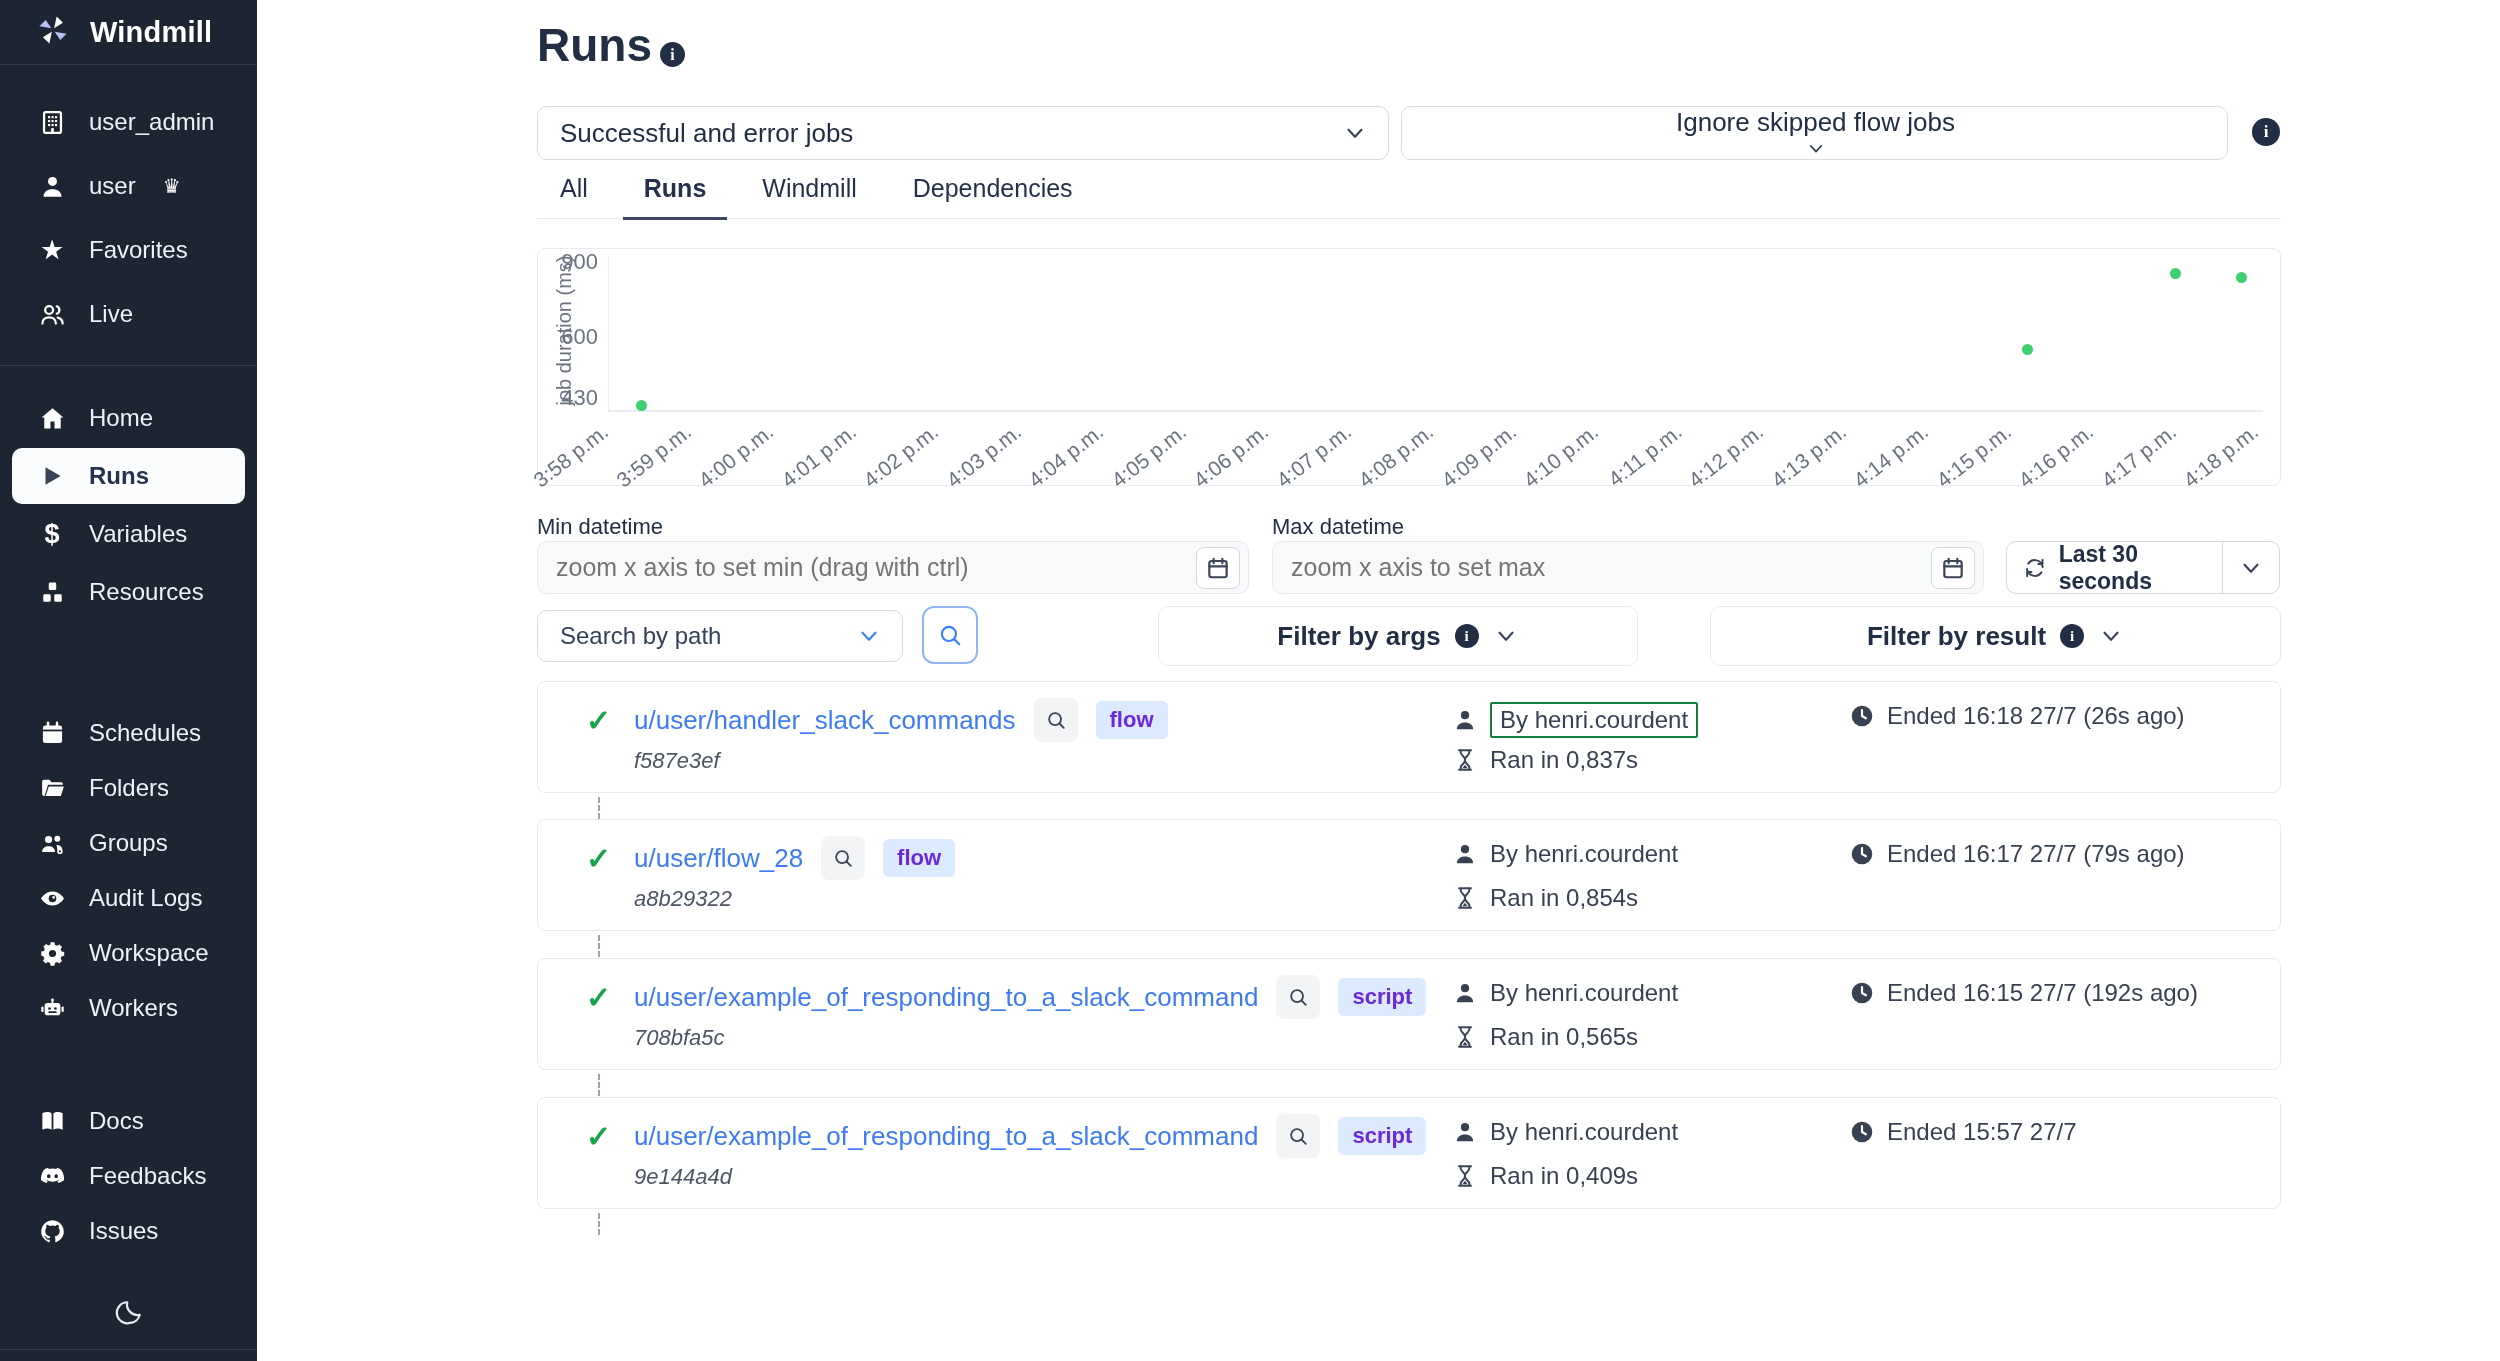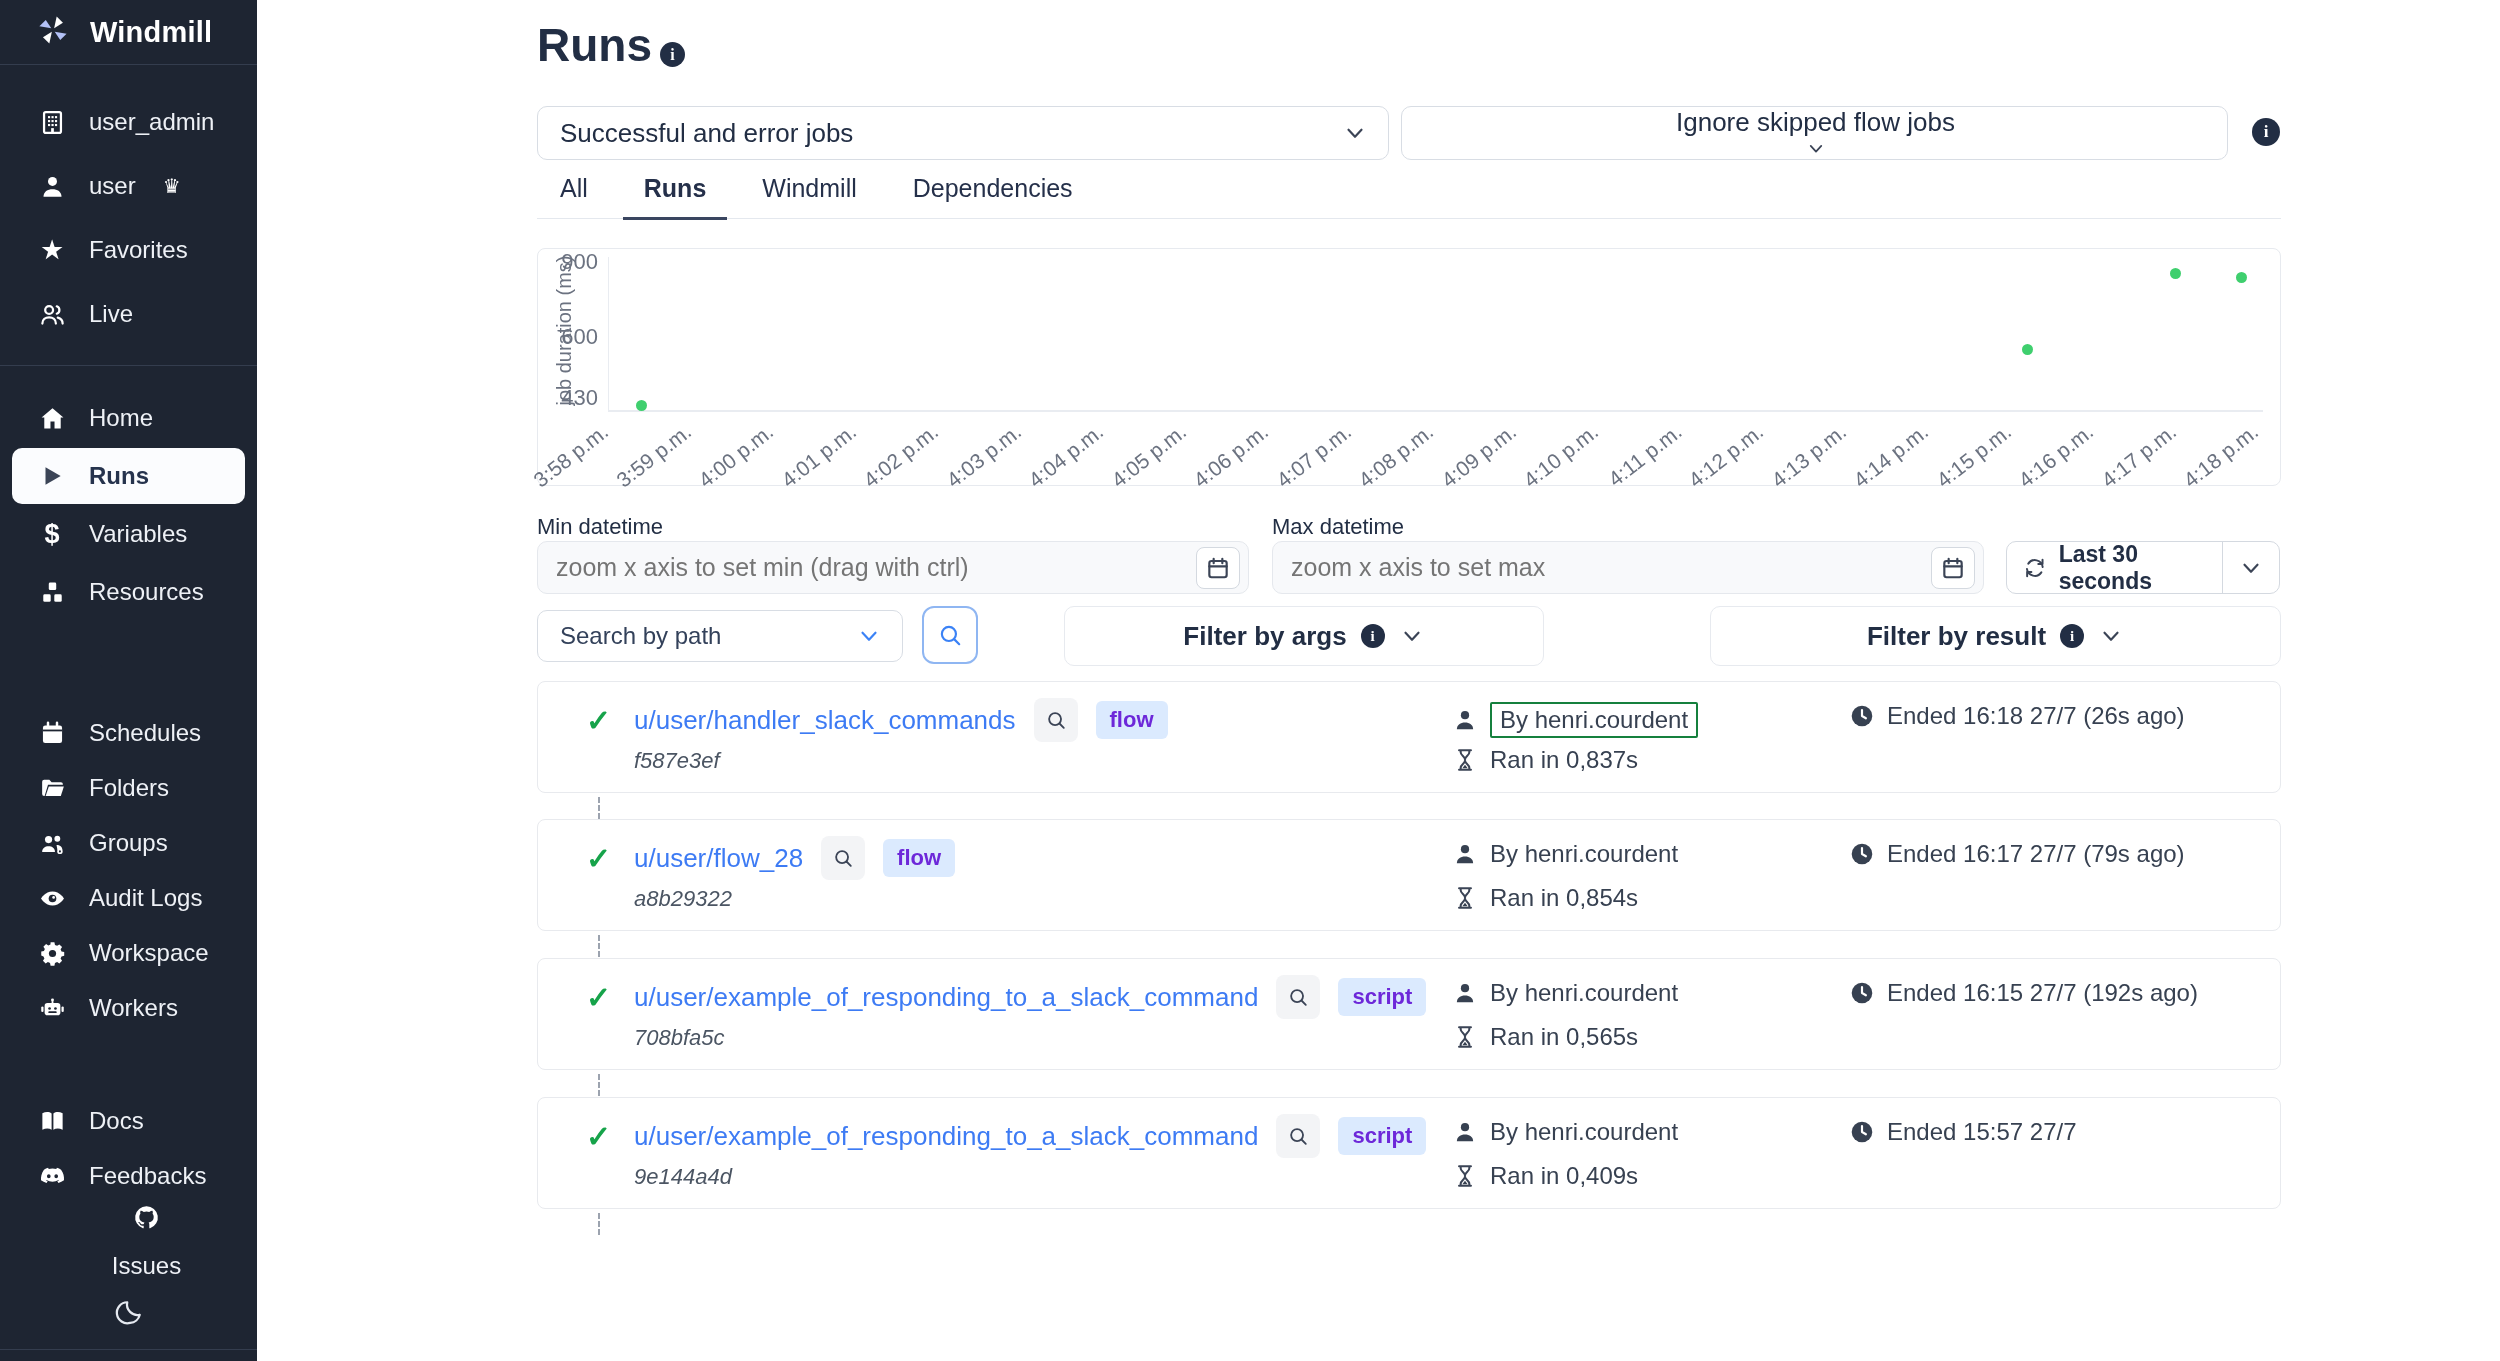--- a/index.html
+++ b/index.html
@@ -75,21 +75,21 @@
   #range-btn .vdiv { width:1px; height:100%; background:#d4d9e0; margin-left:auto; }
   #range-btn .chev-zone { width:62px; display:flex; justify-content:center; }
 
   
   #search-sel { left:537px; top:610px; width:366px; height:52px; font-size:24px; color:#33415a; }
   #search-btn { position:absolute; left:922px; top:606px; width:56px; height:58px; background:#fff;
     border:2px solid #8fb6f2; border-radius:12px; display:flex; justify-content:center; align-items:center; cursor:pointer; }
   .filter-btn { position:absolute; top:606px; height:60px; background:#fff; border:1px solid #e7eaef;
     border-radius:10px; display:flex; justify-content:center; align-items:center; gap:14px;
     font-size:26px; font-weight:700; color:#222e44; cursor:pointer; }
-  #filter-args { left:1064px; width:480px; }
+  #filter-args { left:1158px; width:480px; }
   #filter-result { left:1710px; width:571px; }
   .filter-btn .info-dot { width:24px; height:24px; font-size:15px; }
 
   
   .card { position:absolute; left:537px; width:1744px; height:112px; background:#fff;
     border:1px solid #e8eaee; border-radius:8px; cursor:pointer; }
   .card .line1 { position:absolute; left:48px; top:16px; display:flex; align-items:center; }
   .check { color:#16a34a; font-size:30px; font-weight:700; width:30px; }
   .runlink { color:#3d7bf4; font-size:26px; margin-left:18px; text-decoration:none; }
   .zoom-chip { width:44px; height:44px; background:#f3f4f6; border-radius:8px; margin-left:18px;
@@ -322,21 +322,21 @@
         <span>Docs</span>
       </div>
       <div class="sb-item" style="height:54px;">
         <span class="ic-slot">
           <svg viewBox="0 0 24 24" width="27" height="27">
               <path fill="#fff" d="M19.6 5.9a16 16 0 00-3.7-1.6l-.5 1a13 13 0 00-6.8 0l-.5-1a16 16 0 00-3.7 1.6C2.1 9.1 1.6 12.3 1.8 15.4a16 16 0 004.9 2.4l1-1.6c-.6-.2-1.1-.5-1.6-.8l.4-.3a11.4 11.4 0 0011 0l.4.3c-.5.3-1 .6-1.6.8l1 1.6a16 16 0 004.9-2.4c.3-3.6-.5-6.8-2.6-9.5zM8.7 13.6c-.9 0-1.6-.8-1.6-1.8s.7-1.8 1.6-1.8 1.6.8 1.6 1.8-.7 1.8-1.6 1.8zm6.6 0c-.9 0-1.6-.8-1.6-1.8s.7-1.8 1.6-1.8 1.6.8 1.6 1.8-.7 1.8-1.6 1.8z"></path>
             </svg>
         </span>
         <span>Feedbacks</span>
       </div>
-      <div class="sb-item" style="height:54px;flex-direction:column;">
+      <div class="sb-item" style="height:54px;">
         <span class="ic-slot">
           <svg viewBox="0 0 24 24" width="27" height="27">
               <path fill="#fff" d="M12 2a10 10 0 00-3.2 19.5c.5.1.7-.2.7-.5v-1.7c-2.8.6-3.4-1.2-3.4-1.2-.5-1.2-1.1-1.5-1.1-1.5-.9-.6.1-.6.1-.6 1 .1 1.5 1 1.5 1 .9 1.5 2.4 1.1 3 .8.1-.6.3-1.1.6-1.4-2.2-.3-4.6-1.1-4.6-5 0-1.1.4-2 1-2.7a3.6 3.6 0 01.1-2.7s.9-.3 2.8 1a9.6 9.6 0 015 0c2-1.3 2.8-1 2.8-1 .6 1.4.2 2.4.1 2.7.6.7 1 1.6 1 2.7 0 3.9-2.4 4.7-4.6 5 .4.3.7.9.7 1.9V21c0 .3.2.6.7.5A10 10 0 0012 2z"></path>
             </svg>
         </span>
         <span>Issues</span>
       </div>
     </div>
 
     <div class="sb-moon" style="margin-top:35px;">

